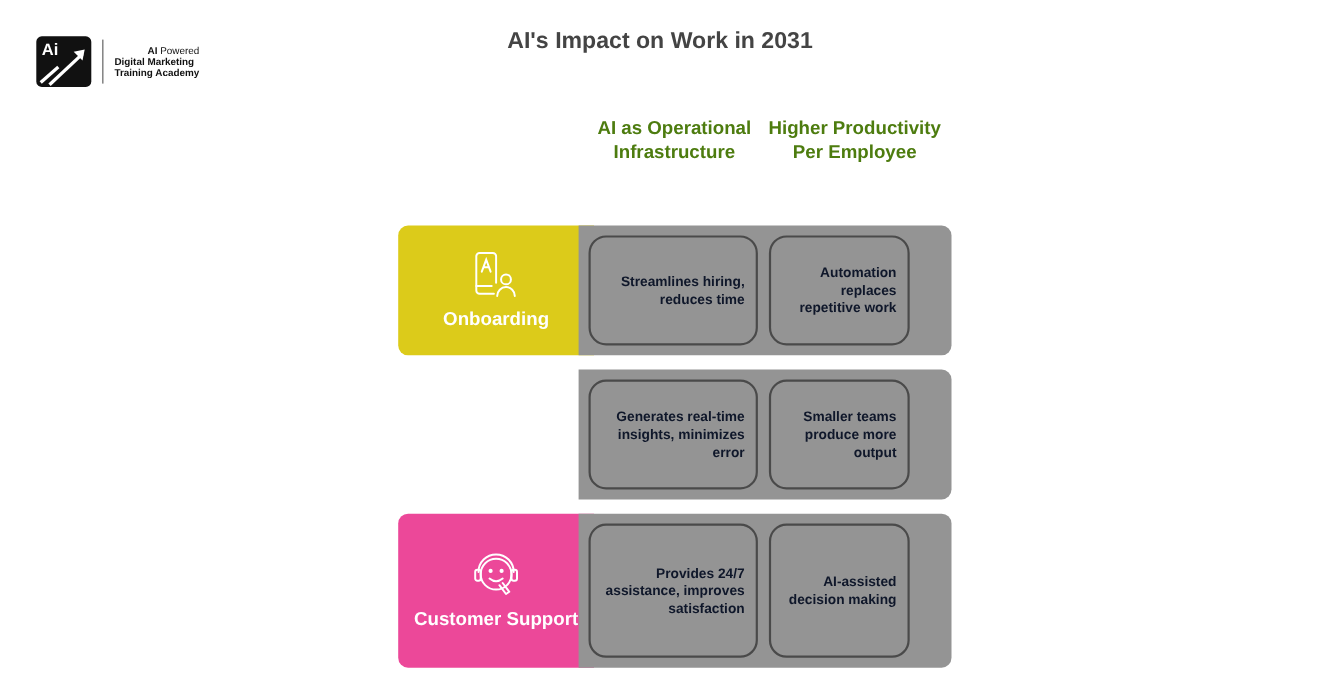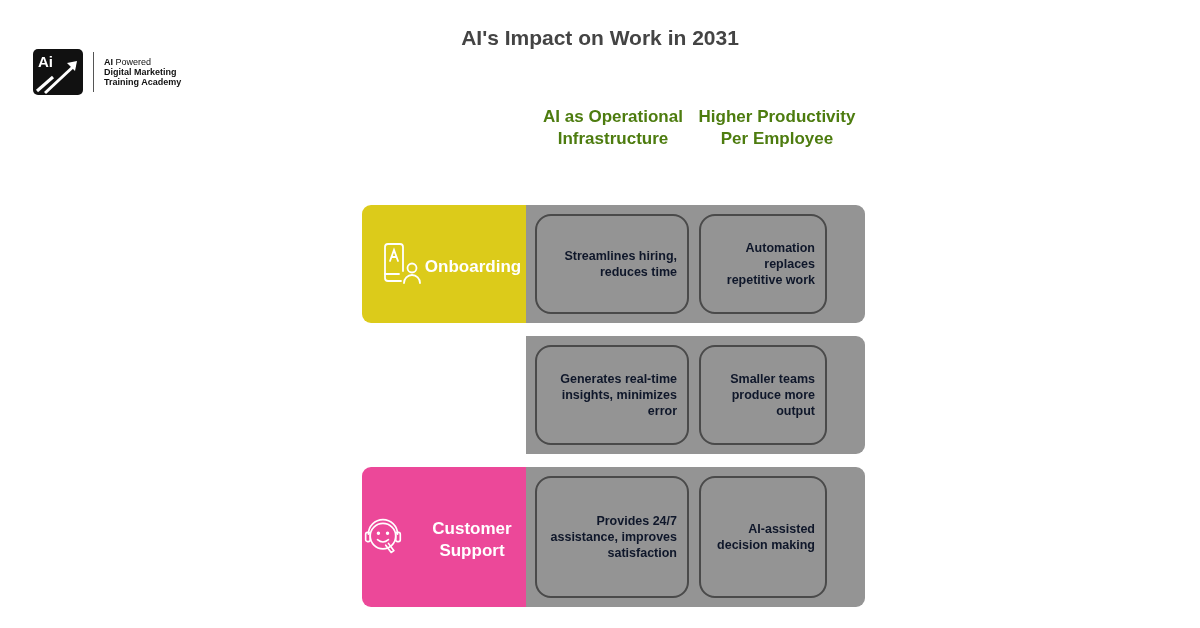--- a/index.html
+++ b/index.html
@@ -1,39 +1,39 @@
 <!DOCTYPE html>
 <html><head>
   <meta charset="utf-8">
   <style>
     * { box-sizing: border-box; margin: 0; padding: 0; }
     html, body { width: 1200px; height: 628px; background: #ffffff; overflow: hidden; }
     body { position: relative; font-family: "Liberation Sans", sans-serif; }
 
-    .logo { position: absolute; left: 33px; top: 49px; display: flex; align-items: center; }
+    .logo { position: absolute; left: 33px; top: 33px; display: flex; align-items: center; }
     .logo-mark { width: 50px; height: 46px; background: #111; border-radius: 5px; position: relative; overflow: hidden; }
     .logo-mark .ai { position: absolute; left: 5px; top: 4px; color: #fff; font-weight: bold; font-size: 15px; }
     .logo-mark svg { position: absolute; left: 0; top: 0; }
     .logo-divider { width: 1px; height: 40px; background: #555; margin-left: 10px; }
     .logo-text { margin-left: 10px; font-size: 9px; line-height: 10px; color: #111; }
-    .logo-text .l1 { font-weight: normal; }
+    .logo-text .l1 { font-weight: normal; text-align: right; }
     .logo-text .b { font-weight: bold; }
 
     .title { position: absolute; left: 0; width: 1200px; top: 26px; text-align: center; font-size: 21px; font-weight: bold; color: #444; }
 
     .col-head { position: absolute; top: 106px; width: 160px; text-align: center; font-size: 17px; line-height: 22px; font-weight: bold; color: #4d7c0f; }
     .col-head.c1 { left: 533px; }
     .col-head.c2 { left: 697px; }
 
     .row { position: absolute; left: 362px; width: 503px; }
     .row.r1 { top: 205px; height: 118px; }
     .row.r2 { top: 336px; height: 118px; }
     .row.r3 { top: 467px; height: 140px; }
 
-    .cat { position: absolute; left: 0; top: 0; bottom: 0; width: 178px; border-radius: 9px 0 0 9px; display: flex; flex-direction: row; align-items: center; justify-content: center; color: #fff; }
+    .cat { position: absolute; left: 0; top: 0; bottom: 0; width: 178px; border-radius: 9px 0 0 9px; display: flex; flex-direction: column; align-items: center; justify-content: center; color: #fff; }
     .cat-label { font-weight: bold; font-size: 17px; line-height: 22px; text-align: center; margin-top: 6px; }
     .cat svg { display: block; }
 
     .panel { position: absolute; left: 164px; top: 0; right: 0; bottom: 0; background: #949494; border-radius: 0 9px 9px 0; }
     .cell { position: absolute; top: 9px; bottom: 9px; width: 154px; border: 2px solid #4a4a4a; border-radius: 16px; display: flex; align-items: center; justify-content: center; text-align: right; color: #0f172a; font-weight: bold; font-size: 12.5px; line-height: 16px; padding: 0 10px; }
     .cell.a { left: 9px; }
     .cell.b { left: 173px; width: 128px; }
   </style>
 </head>
 <body>

